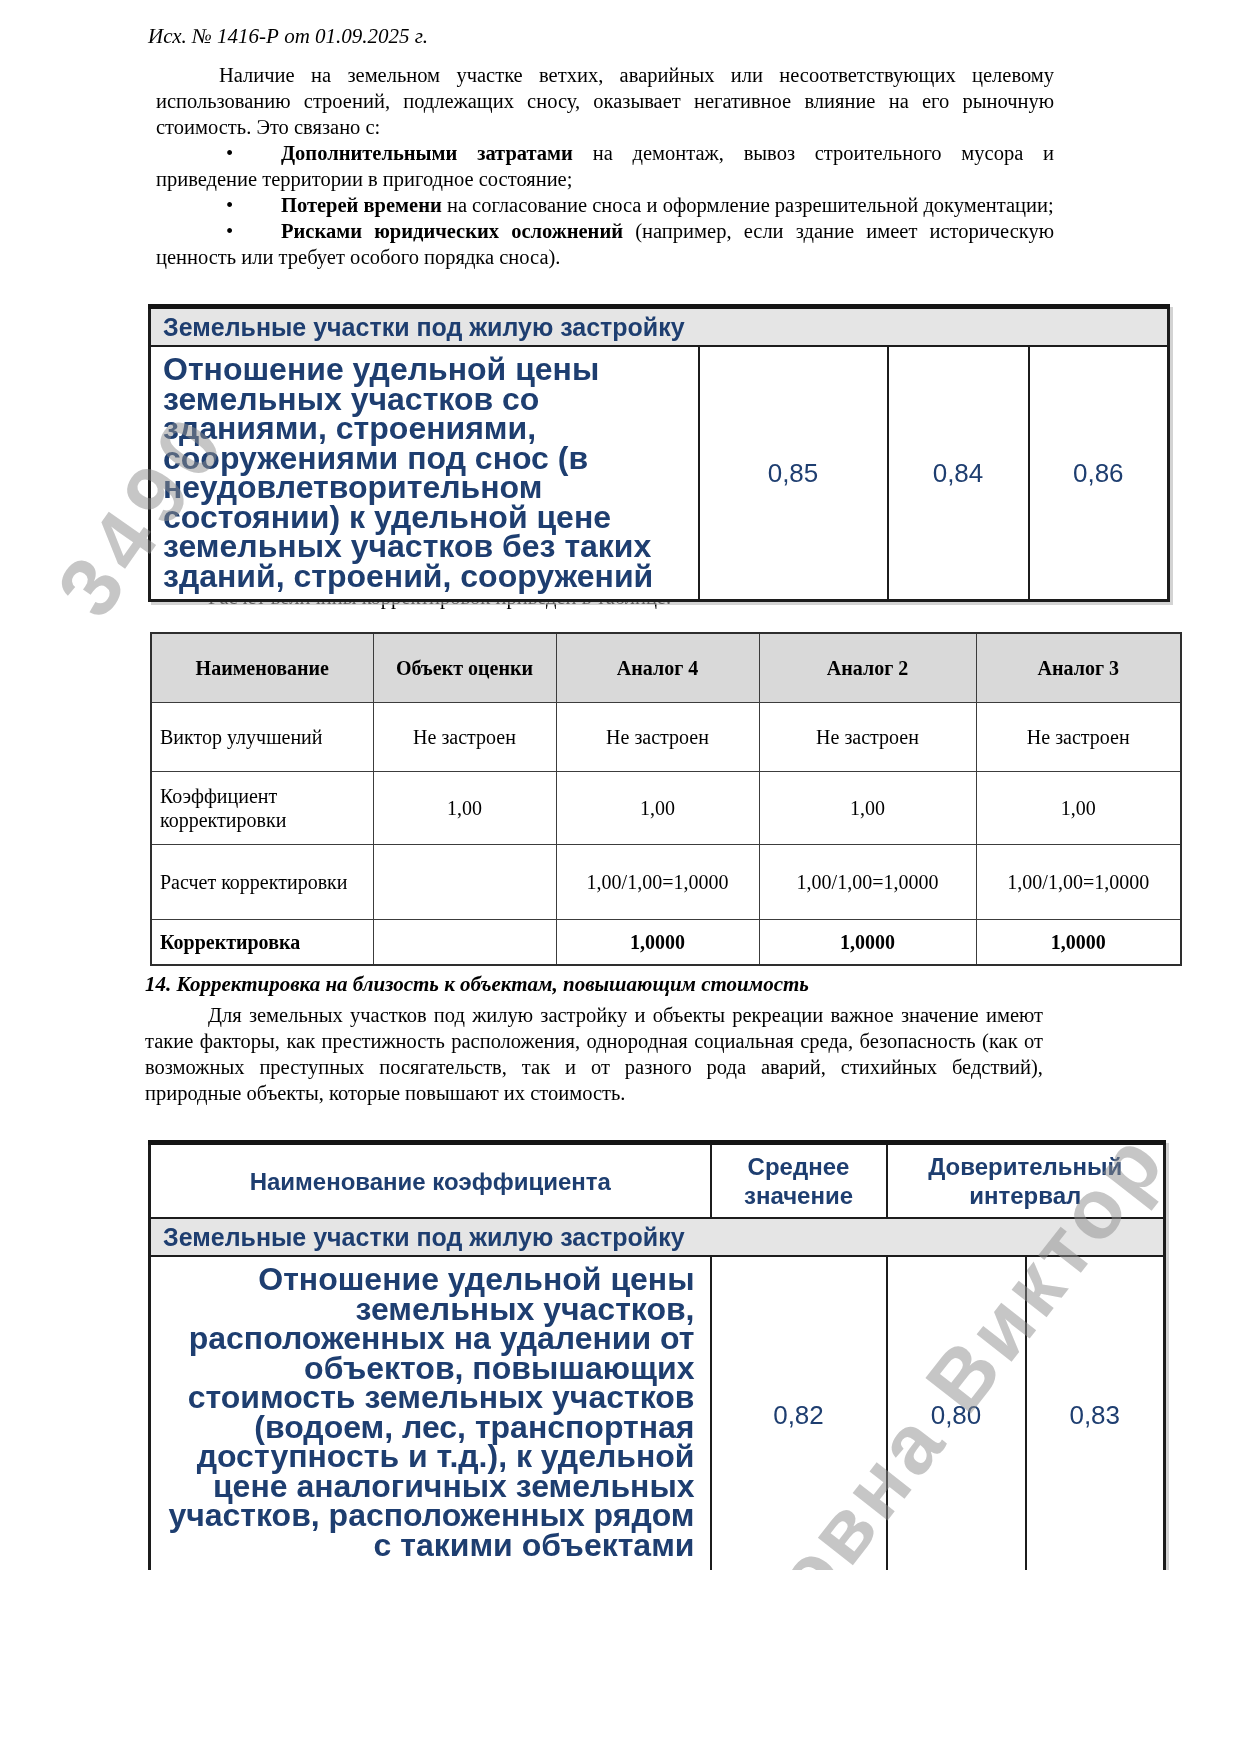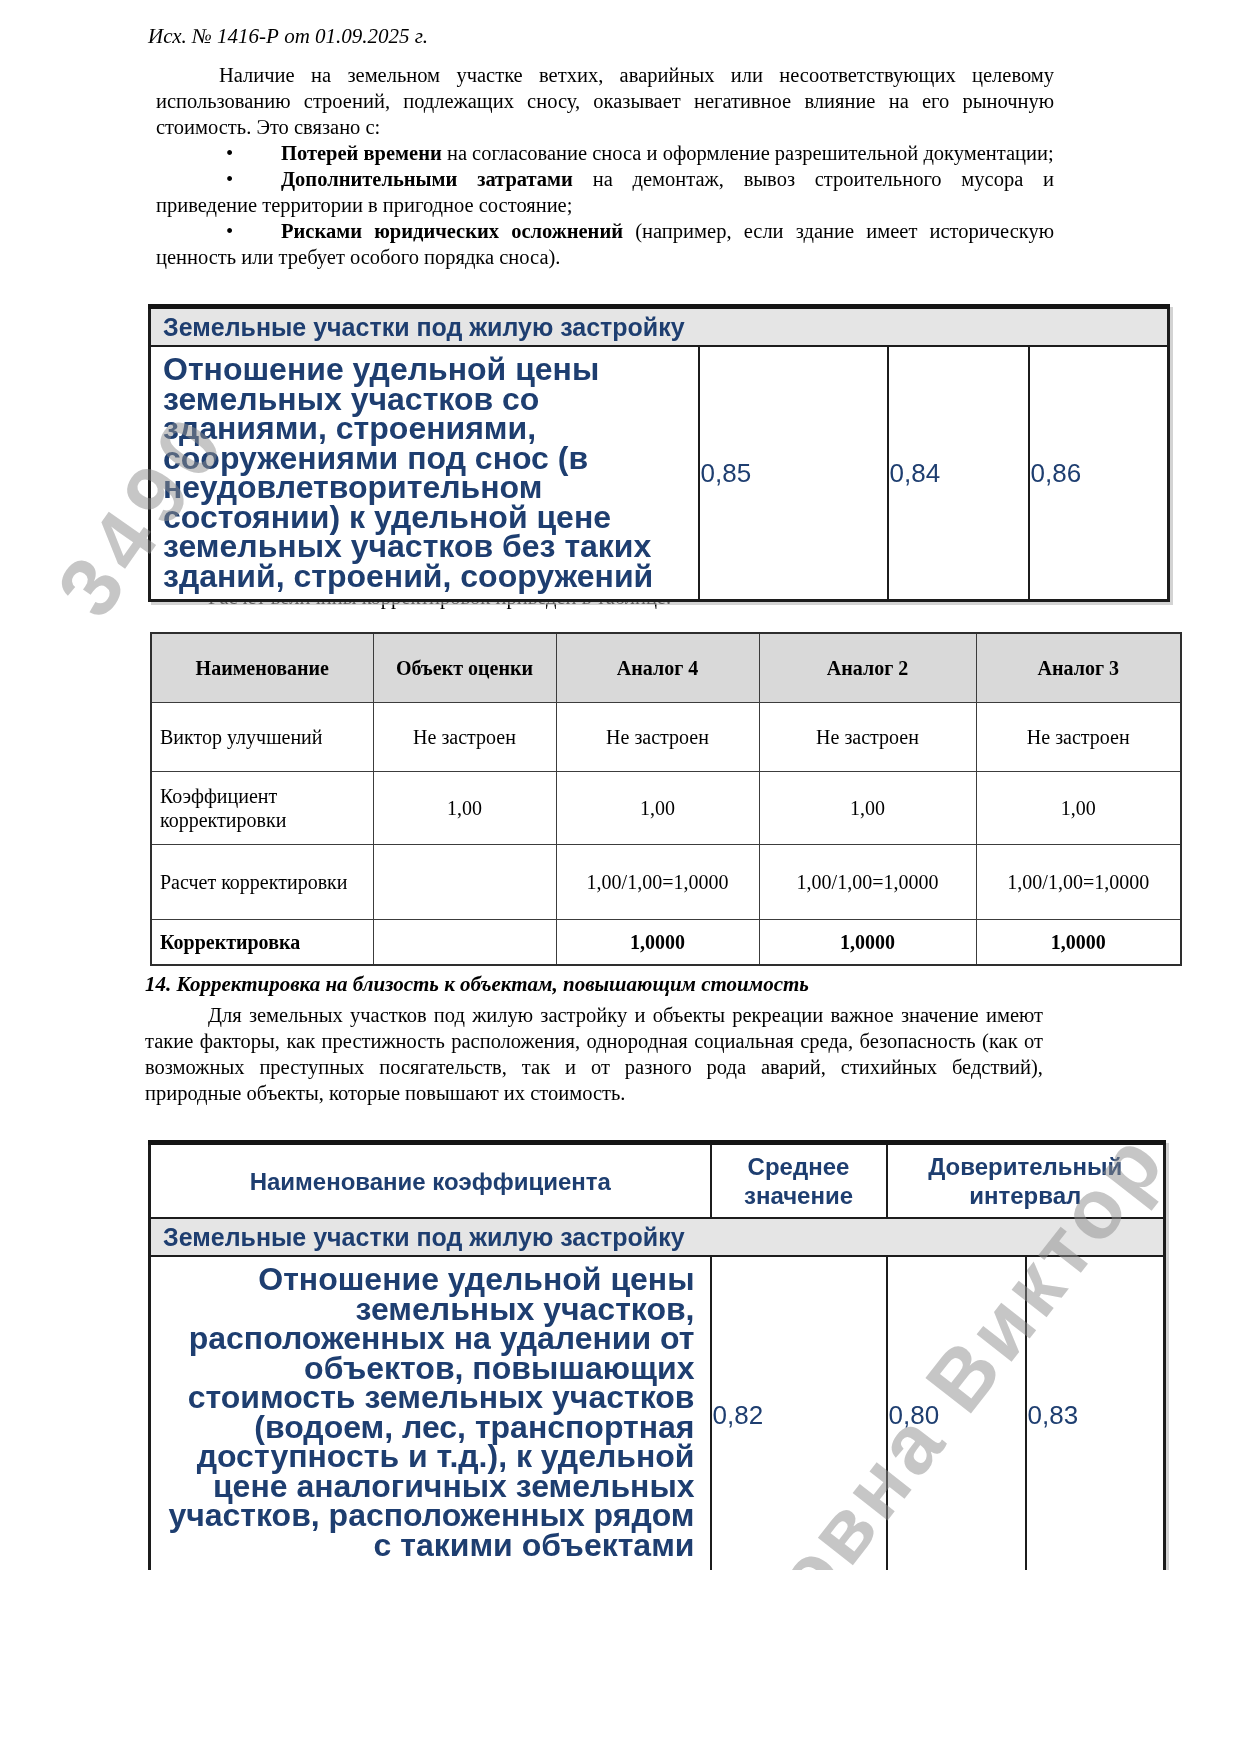--- a/index.html
+++ b/index.html
@@ -19,21 +19,21 @@
     position:absolute;border-collapse:collapse;table-layout:fixed;
     font-family:"Liberation Sans", sans-serif;color:#1e3e70;
     box-shadow:3px 3px 0 rgba(175,175,175,.55);
     background:#fff;z-index:1;
   }
   .imgtbl td{border:2px solid #1c1c1c;}
   .tbl1{left:148px;top:304px;width:1019px;border:3px solid #1c1c1c;border-top:5px solid #141414;}
   .tbl3{left:148px;top:1140px;width:1015px;border:3px solid #1c1c1c;border-top:5px solid #141414;}
   .band{background:#e5e5e5;font-weight:bold;font-size:25px;padding:3px 12px;height:30px;vertical-align:middle;}
   .imgtxt{font-weight:bold;font-size:32px;line-height:29.5px;padding:8px 15px 8px 12px;vertical-align:top;text-align:left;}
-  .imgval{font-size:26px;vertical-align:middle;font-weight:normal;}
+  .imgval{font-size:26px;text-align:center;vertical-align:middle;font-weight:normal;}
   .tbl3 .hdr{font-weight:bold;font-size:24px;line-height:29px;text-align:center;vertical-align:middle;height:70px;}
   
   .doctbl{
     position:absolute;left:150px;top:632px;width:1030px;border-collapse:collapse;table-layout:fixed;
     font-size:20px;z-index:1;background:#fff;
   }
   .doctbl td{border:1.5px solid #3c3c3c;}
   .doctbl{border:2.5px solid #2e2e2e;}
   .doctbl .h{background:#d9d9d9;font-weight:bold;text-align:center;vertical-align:middle;height:66px;line-height:24px;}
   .doctbl .lab{text-align:left;vertical-align:middle;padding:4px 8px;line-height:24px;}
@@ -61,22 +61,22 @@
 </style>
 </head>
 <body>
 
 <div class="page">
 
   <div class="ref-line">Исх. № 1416-Р от 01.09.2025 г.</div>
 
   <div class="intro">
     <p class="lead">Наличие на земельном участке ветхих, аварийных или несоответствующих целевому использованию строений, подлежащих сносу, оказывает негативное влияние на его рыночную стоимость. Это связано с:</p>
+    <p class="bullet"><span class="dot">•</span><b>Дополнительными затратами</b><span> на демонтаж, вывоз строительного мусора и приведение территории в пригодное состояние;</span></p>
     <p class="bullet"><span class="dot">•</span><b>Потерей времени</b><span> на согласование сноса и оформление разрешительной документации;</span></p>
-    <p class="bullet"><span class="dot">•</span><b>Дополнительными затратами</b><span> на демонтаж, вывоз строительного мусора и приведение территории в пригодное состояние;</span></p>
     <p class="bullet"><span class="dot">•</span><b>Рисками юридических осложнений</b><span> (например, если здание имеет историческую ценность или требует особого порядка сноса).</span></p>
   </div>
 
   <table class="imgtbl tbl1">
     <colgroup>
         <col style="width:549px">
         <col style="width:189px">
         <col style="width:141px">
         <col style="width:140px">
       </colgroup>

